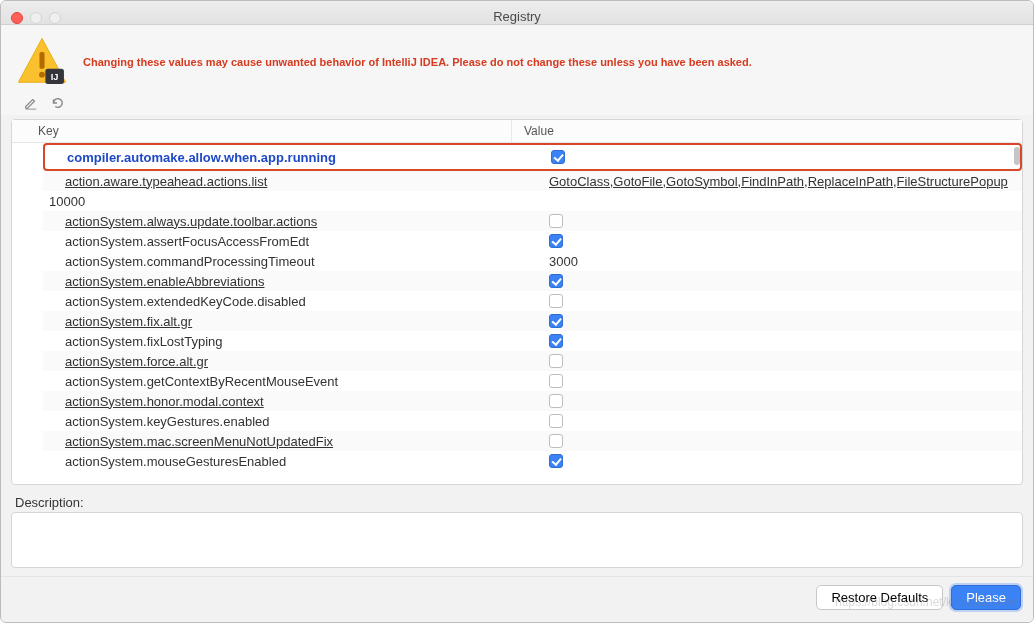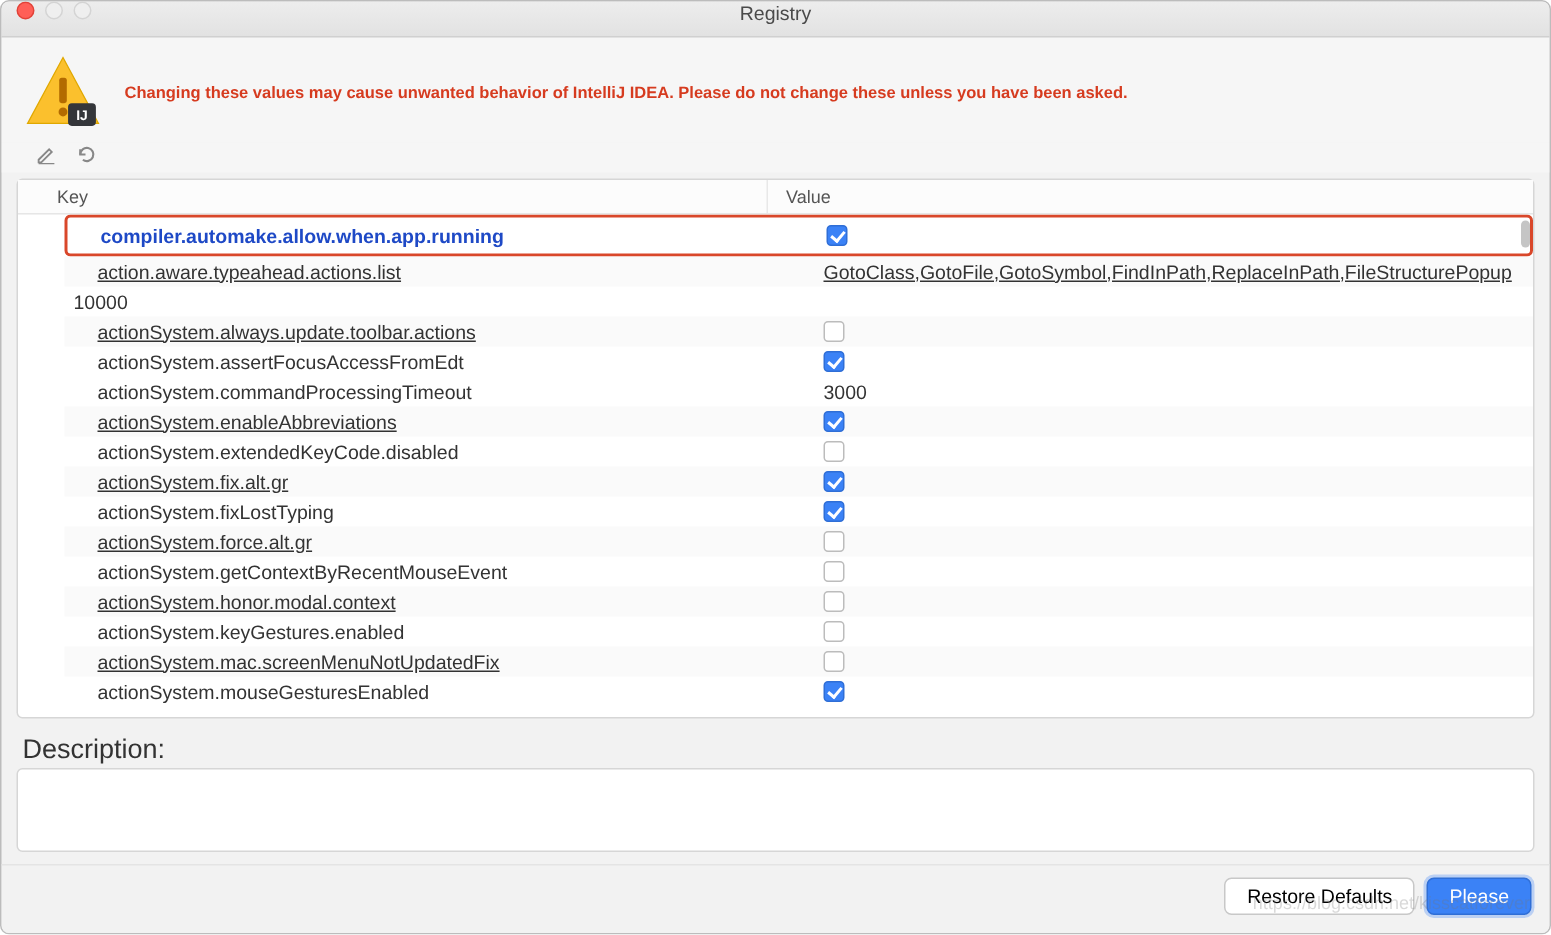--- a/index.html
+++ b/index.html
@@ -20,21 +20,21 @@
       overflow: hidden;
       display: flex;
       flex-direction: column;
       background: #f2f2f2;
     }
     .titlebar {
       height: 24px;
       background: linear-gradient(#ededed, #e2e2e2);
       border-bottom: 1px solid #d0d0d0;
       display: flex;
-      align-items: flex-start;
+      align-items: flex-end;
       position: relative;
     }
     .traffic-lights {
       display: flex;
       gap: 7px;
       padding-left: 10px;
     }
     .traffic-light {
       width: 12px;
       height: 12px;
@@ -162,21 +162,21 @@
       width: 4px;
       height: 7px;
       border: solid #fff;
       border-width: 0 2px 2px 0;
       transform: rotate(40deg) translateY(-1px);
     }
     .desc-section {
       padding: 0 10px 8px 10px;
     }
     .desc-label {
-      font-size: 18px;
+      font-size: 13px;
       color: #333;
       padding: 2px 4px;
     }
     .desc-box {
       height: 56px;
       border: 1px solid #d6d6d6;
       border-radius: 4px;
       background: #fff;
     }
     .footer {

